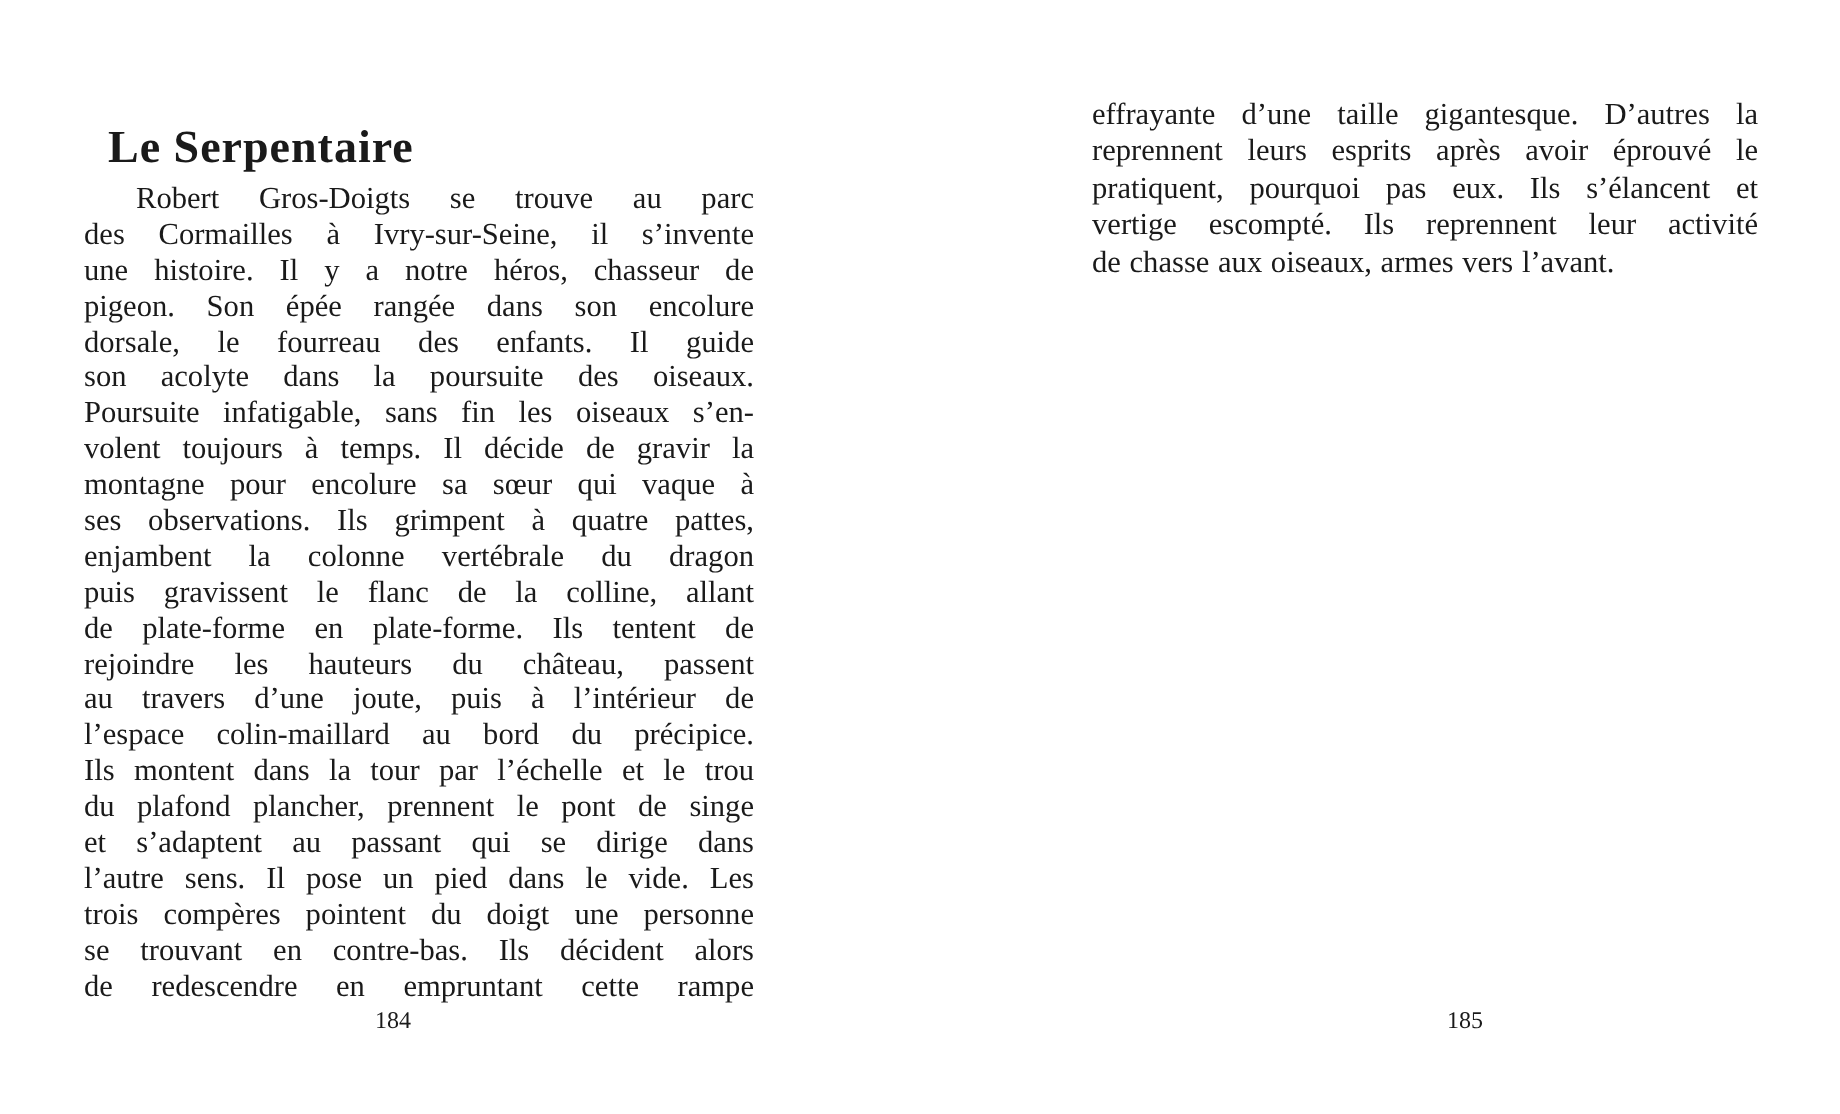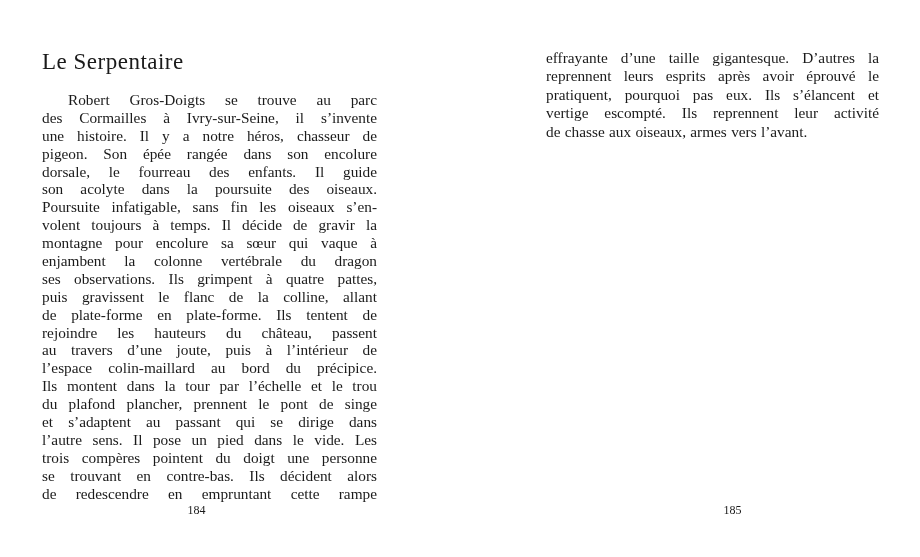--- a/index.html
+++ b/index.html
@@ -64,33 +64,33 @@
     font-size: 12px;
     line-height: 14px;
   }
   #left-page  .page-number { left: -13px; }
   #right-page .page-number { left: 20px; }
 </style>
 </head>
 <body>
 
 <div class="page" id="left-page">
-  <h1 class="chapter-title" style="font-weight: normal; margin: 0;">Le Serpentaire</h1>
+  <h1 class="chapter-title" style="font-weight: bold; margin: 12px;">Le Serpentaire</h1>
   <div class="text-block">
       <div class="line indent">Robert Gros-Doigts se trouve au parc</div>
       <div class="line">des Cormailles à Ivry-sur-Seine, il s’invente</div>
       <div class="line">une histoire. Il y a notre héros, chasseur de</div>
       <div class="line">pigeon. Son épée rangée dans son encolure</div>
       <div class="line">dorsale, le fourreau des enfants. Il guide</div>
       <div class="line">son acolyte dans la poursuite des oiseaux.</div>
       <div class="line">Poursuite infatigable, sans fin les oiseaux s’en-</div>
       <div class="line">volent toujours à temps. Il décide de gravir la</div>
       <div class="line">montagne pour encolure sa sœur qui vaque à</div>
+      <div class="line">ses observations. Ils grimpent à quatre pattes,</div>
       <div class="line">enjambent la colonne vertébrale du dragon</div>
-      <div class="line">ses observations. Ils grimpent à quatre pattes,</div>
       <div class="line">puis gravissent le flanc de la colline, allant</div>
       <div class="line">de plate-forme en plate-forme. Ils tentent de</div>
       <div class="line">rejoindre les hauteurs du château, passent</div>
       <div class="line">au travers d’une joute, puis à l’intérieur de</div>
       <div class="line">l’espace colin-maillard au bord du précipice.</div>
       <div class="line">Ils montent dans la tour par l’échelle et le trou</div>
       <div class="line">du plafond plancher, prennent le pont de singe</div>
       <div class="line">et s’adaptent au passant qui se dirige dans</div>
       <div class="line">l’autre sens. Il pose un pied dans le vide. Les</div>
       <div class="line">trois compères pointent du doigt une personne</div>

